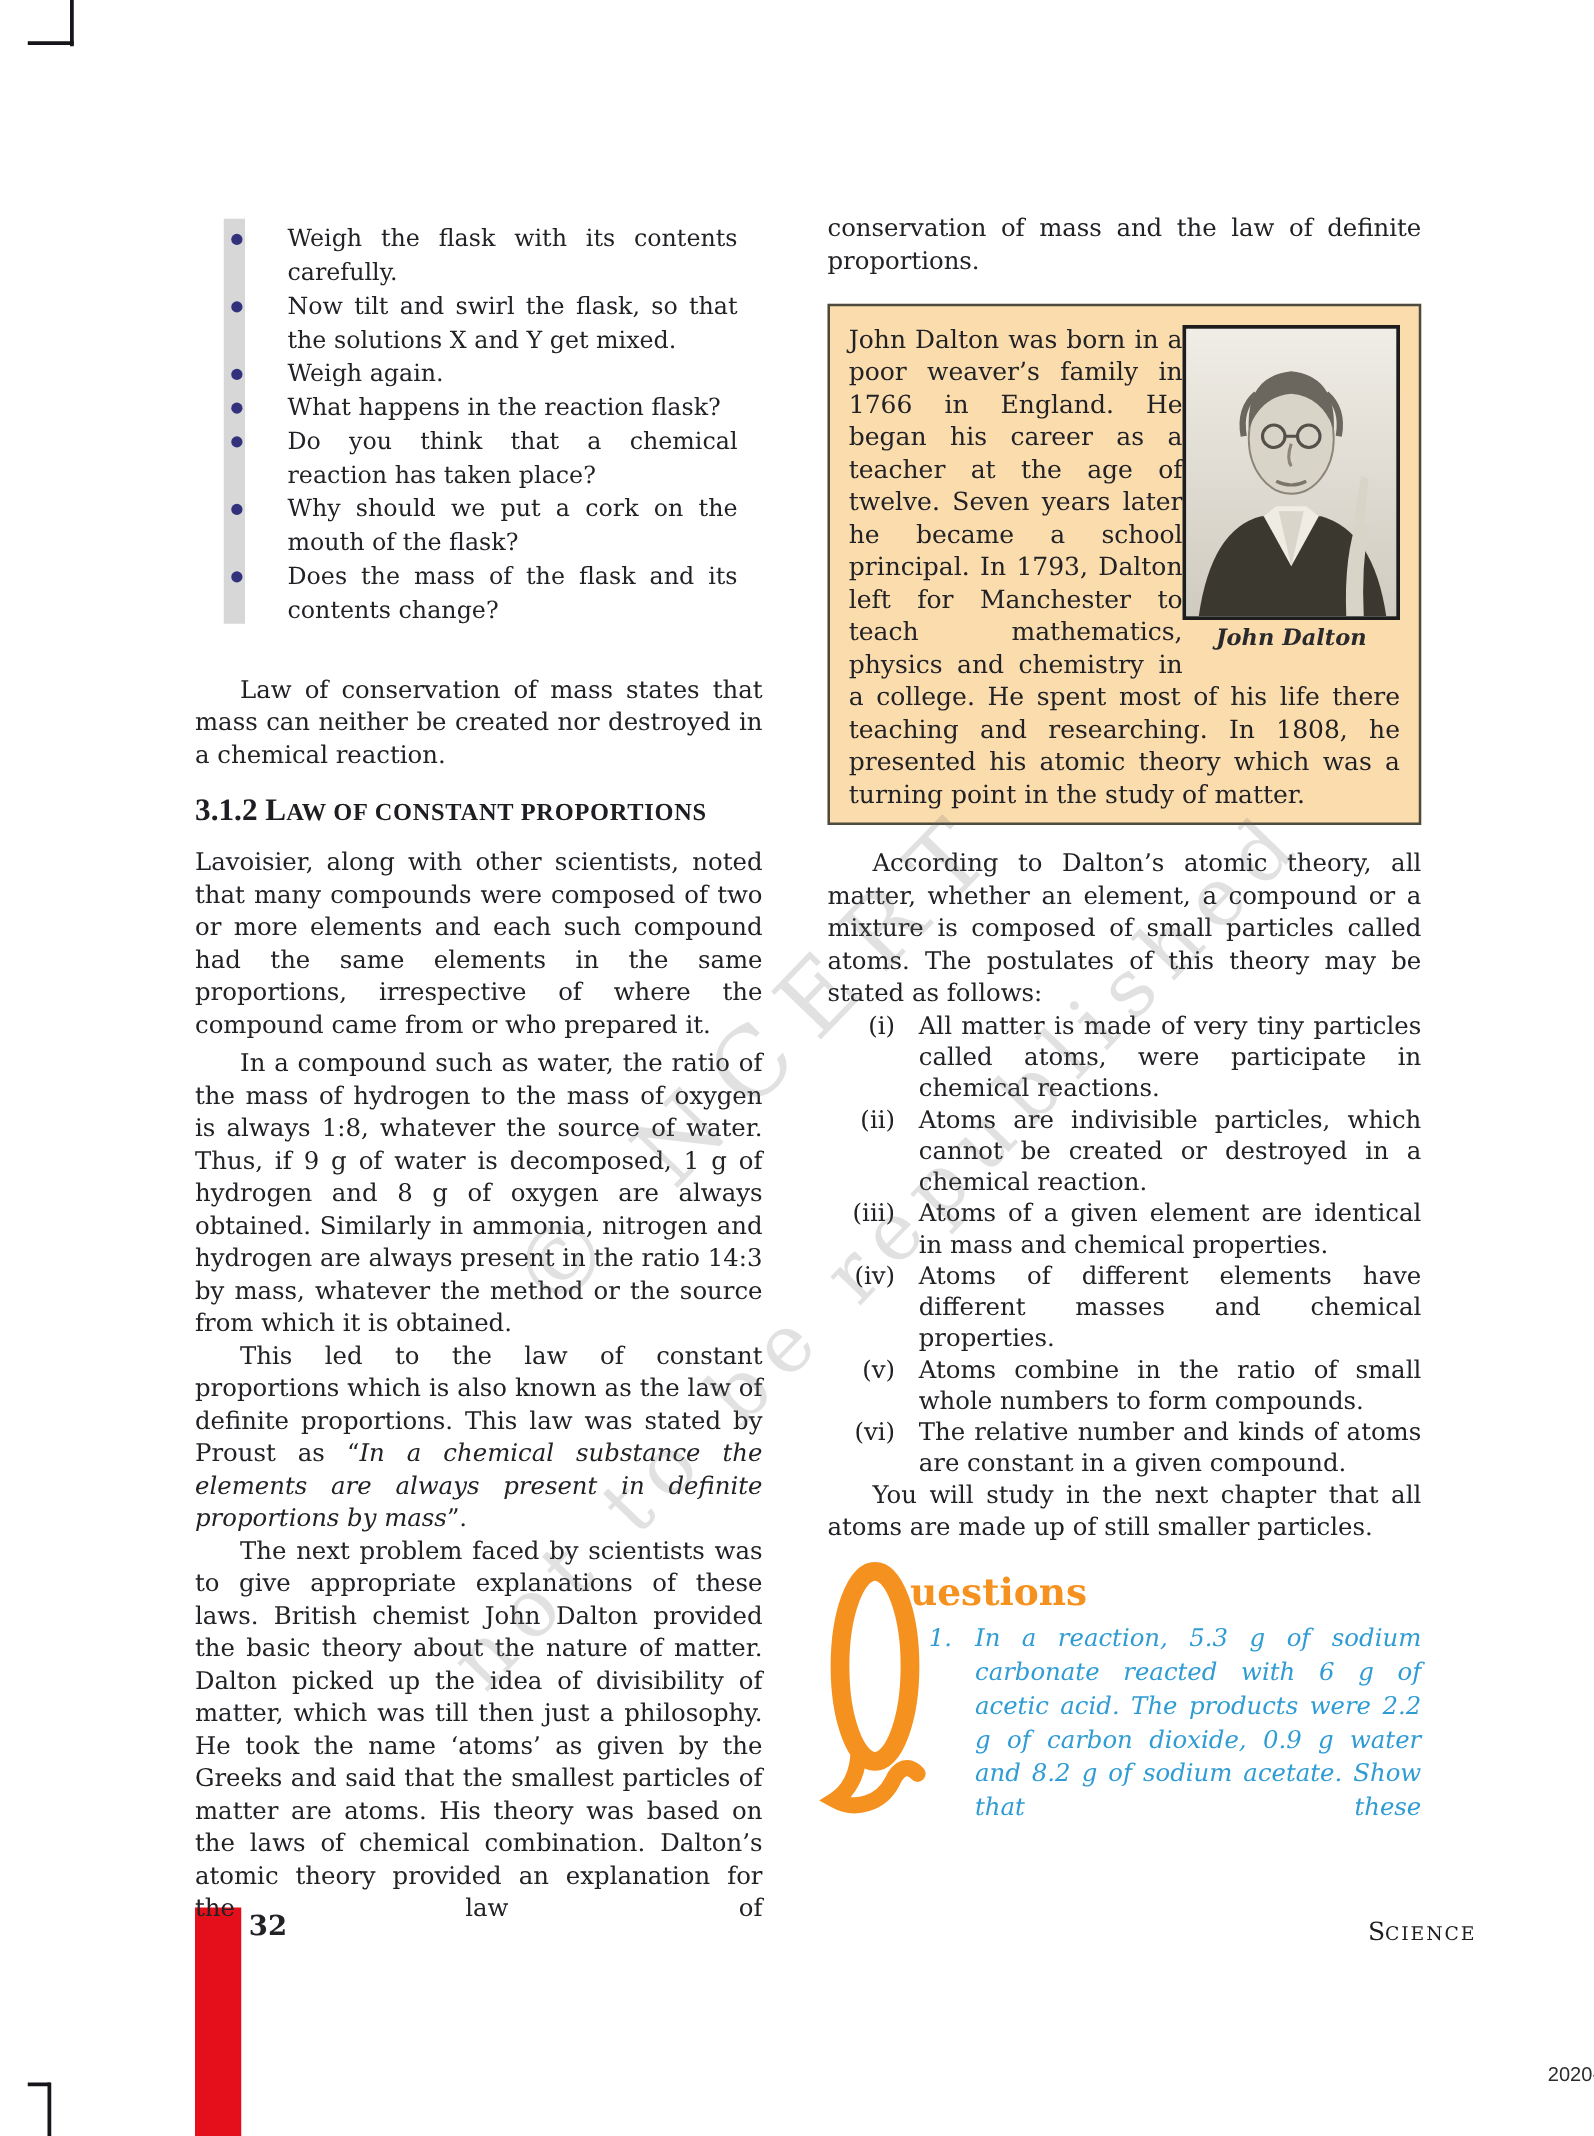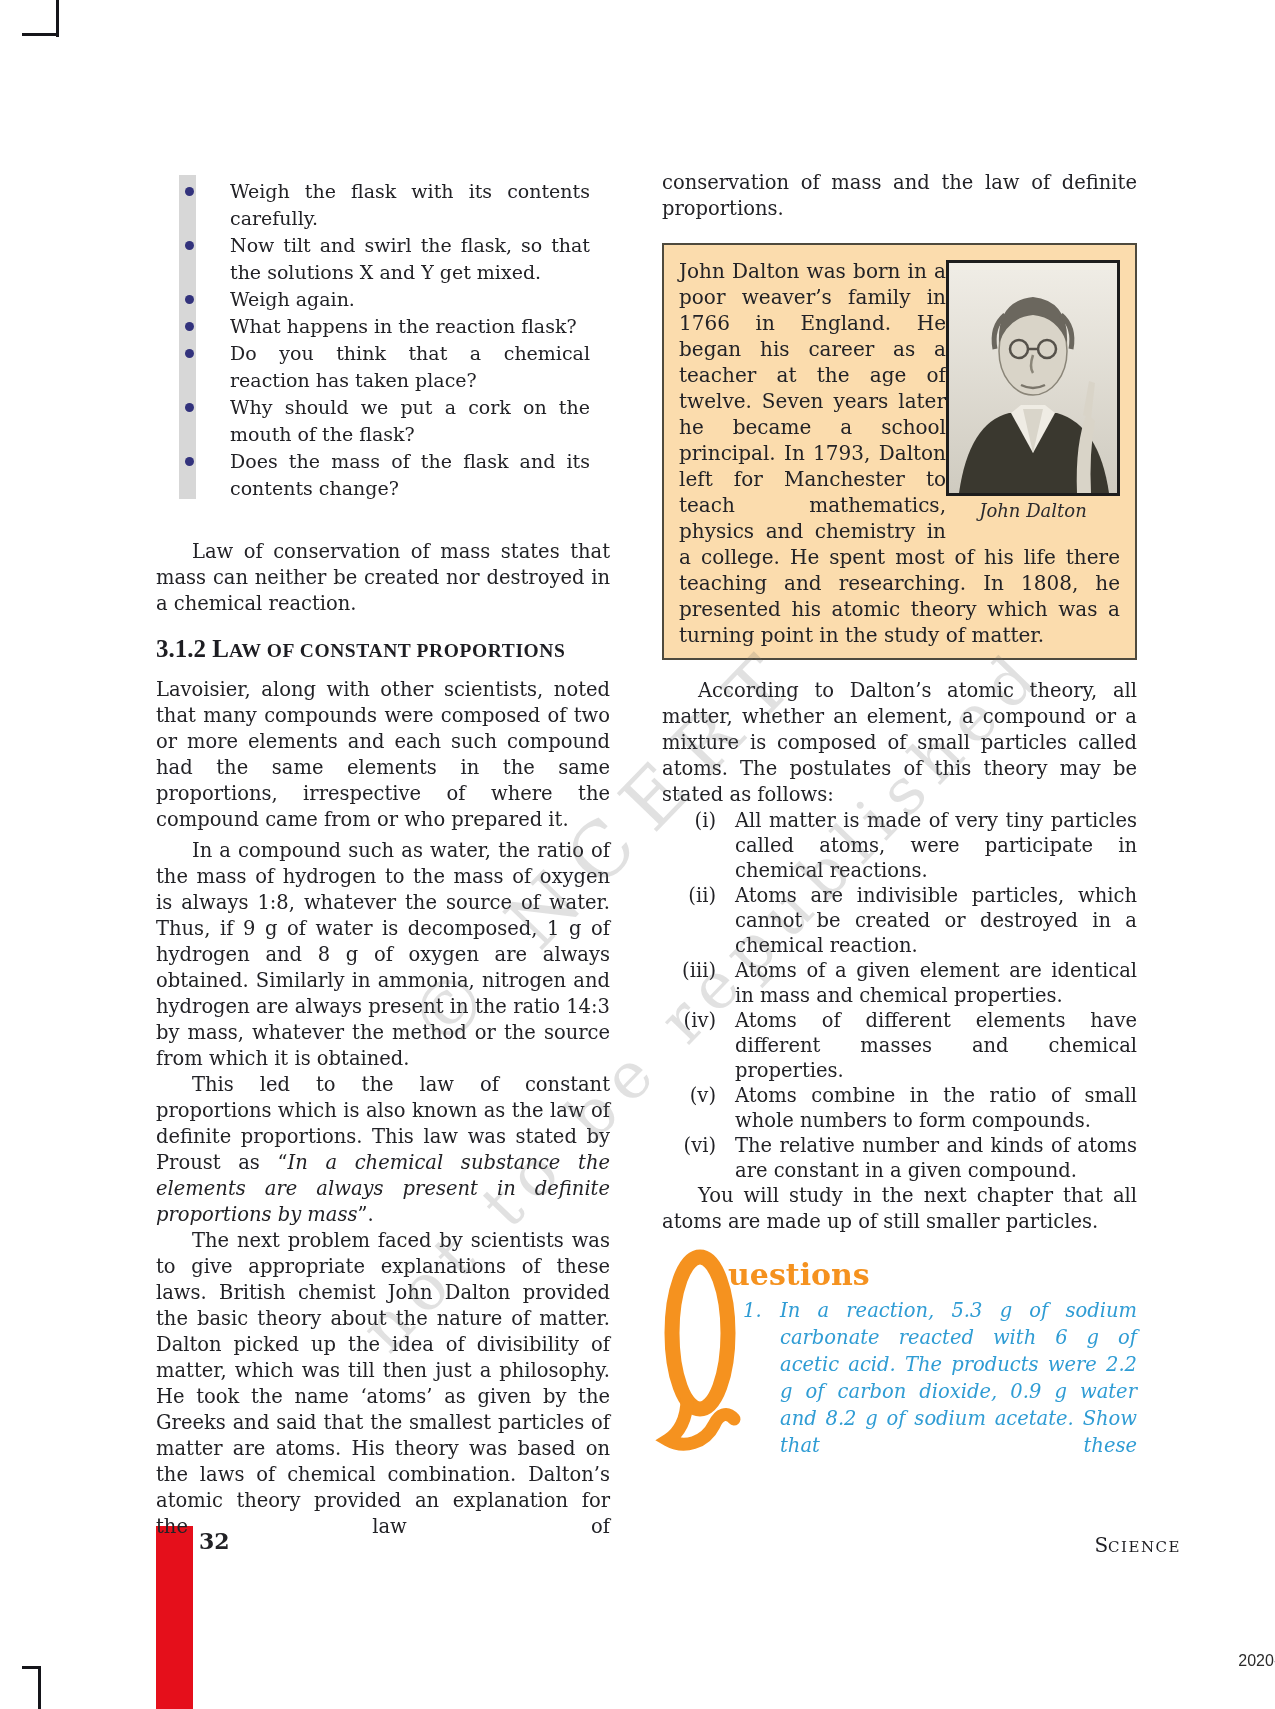--- a/index.html
+++ b/index.html
@@ -29,21 +29,21 @@
   .b-item{position:relative;font-size:19px;line-height:27px;text-align:justify;}
   .dot{position:absolute;left:-45px;top:9px;width:9px;height:9px;border-radius:50%;background:#32327c;}
   
   .sec-head{margin:17px 0 11px 0;font-weight:bold;line-height:30px;white-space:nowrap;color:#1d1d22;font-family:Liberation Serif, serif;}
   .h-big{font-size:25px;}
   .h-sc{font-size:19.5px;letter-spacing:0.6px;}
   
   .dalton-box{box-sizing:border-box;width:100%;margin:21px 0 18px 0;background:#fbdcad;
               border:2px solid #4e4a3e;padding:13px 15px 10px 15px;overflow:hidden;}
   .dalton-box .box-text{margin:0;font-size:20px;line-height:26px;text-align:justify;}
-  .portrait{float:right;width:174px;margin:2px 0 2px 12px;}
+  .portrait{float:right;width:174px;margin:2px 0 2px 12px;font-weight:bold;}
   .frame{box-sizing:border-box;width:174px;height:236px;border:3px solid #1d1d1d;background:#ece9e2;}
   .frame svg{display:block;width:100%;height:100%;}
   .portrait figcaption{font-style:italic;text-align:center;font-size:18px;line-height:24px;margin-top:3px;color:#2a2a2e;}
   
   .postulates{margin:0;}
   .post-item{position:relative;padding-left:73px;font-size:19.5px;line-height:25px;text-align:justify;}
   .post-num{position:absolute;left:0;top:0;width:54px;text-align:right;}
   
   .questions{position:relative;height:250px;margin-top:0;}
   .q-glyph{position:absolute;left:-8px;top:14px;width:92px;height:206px;}

